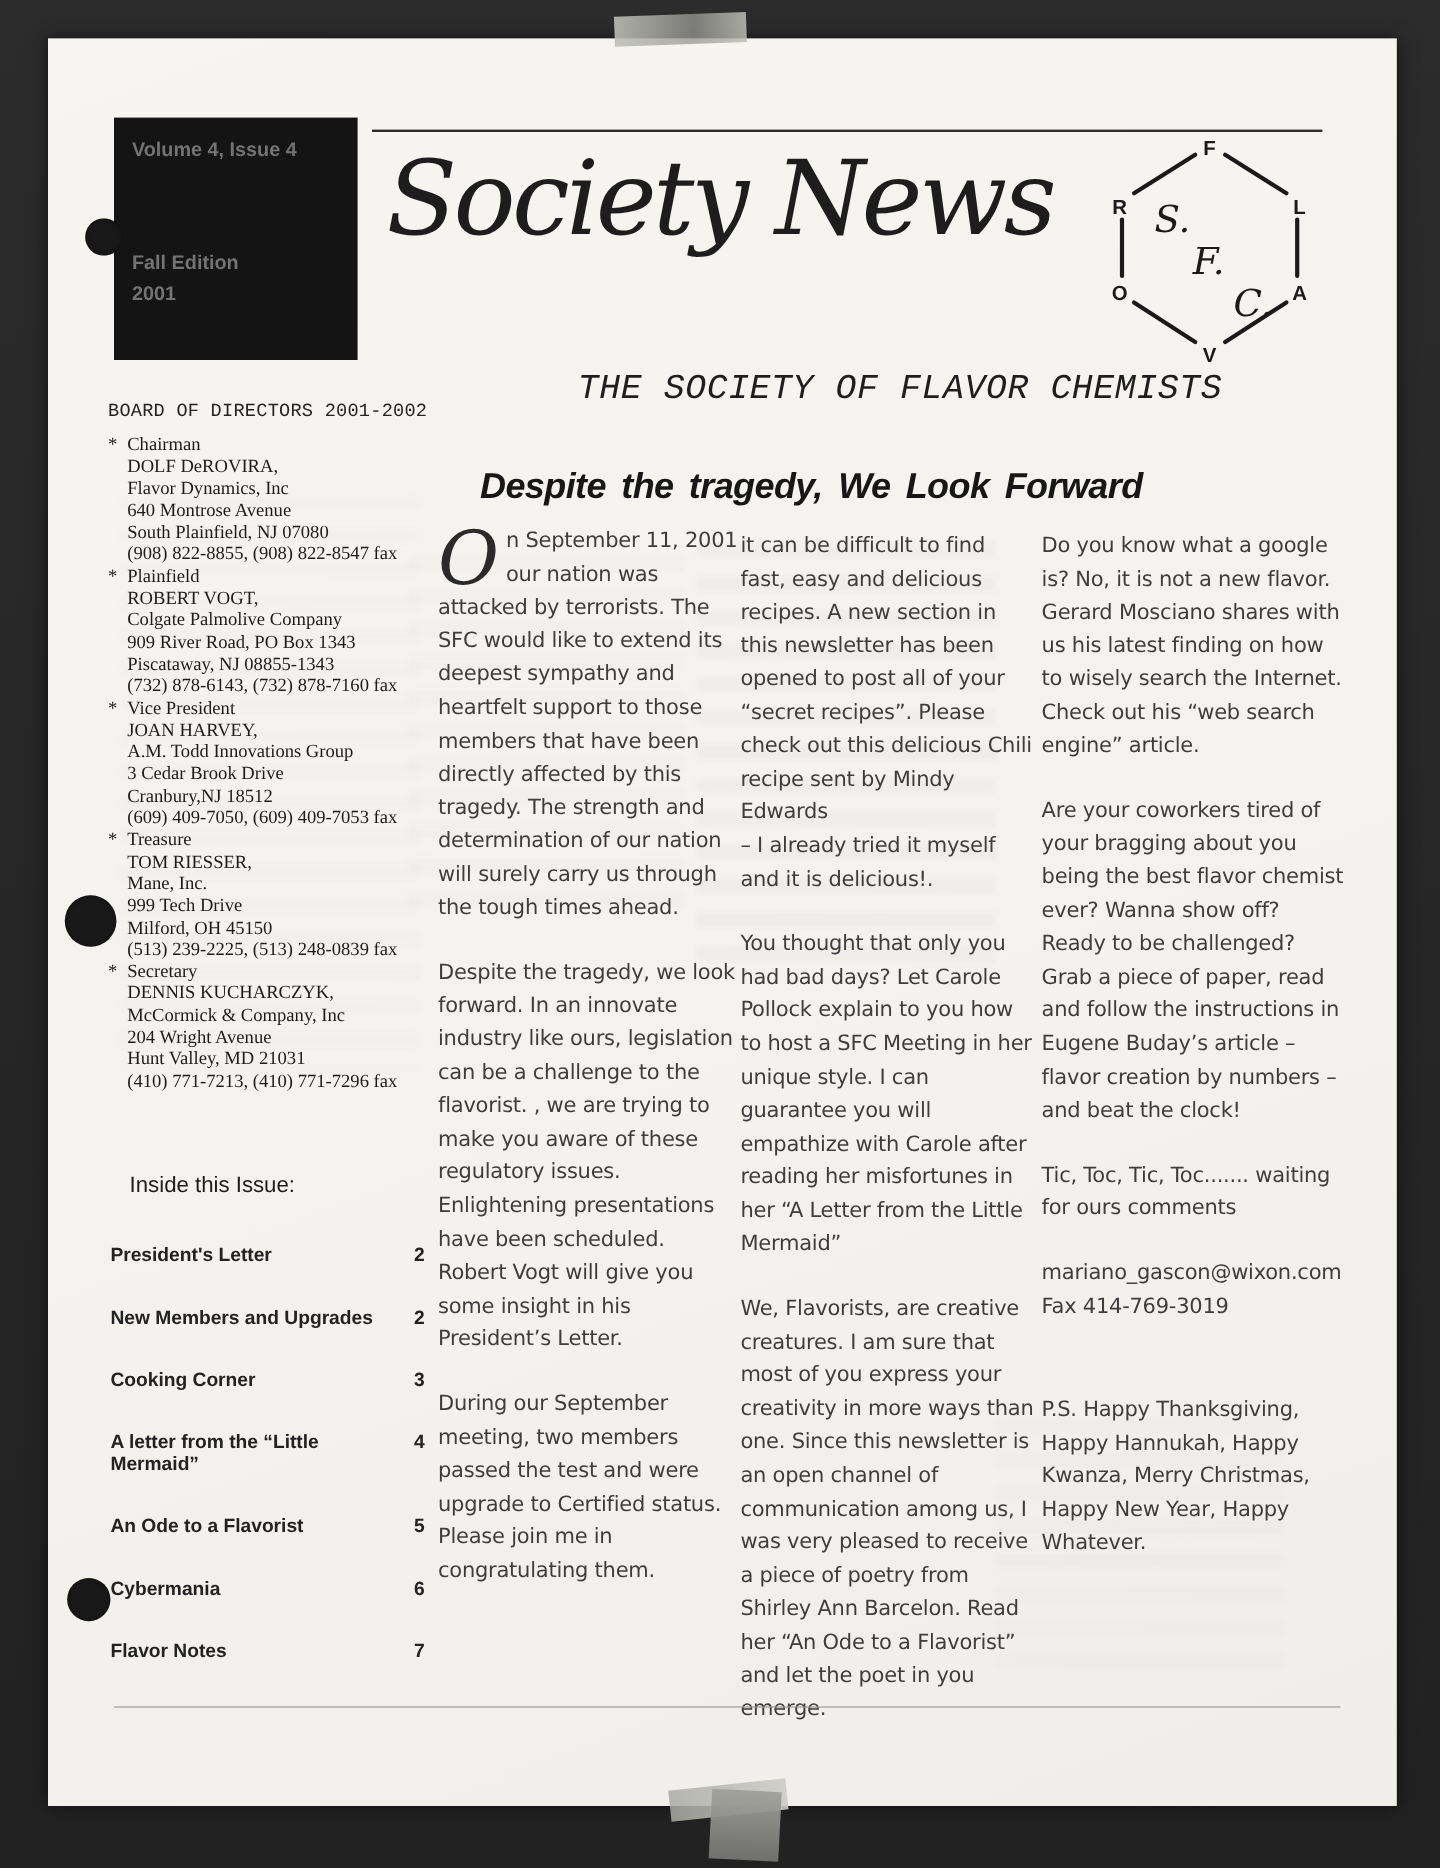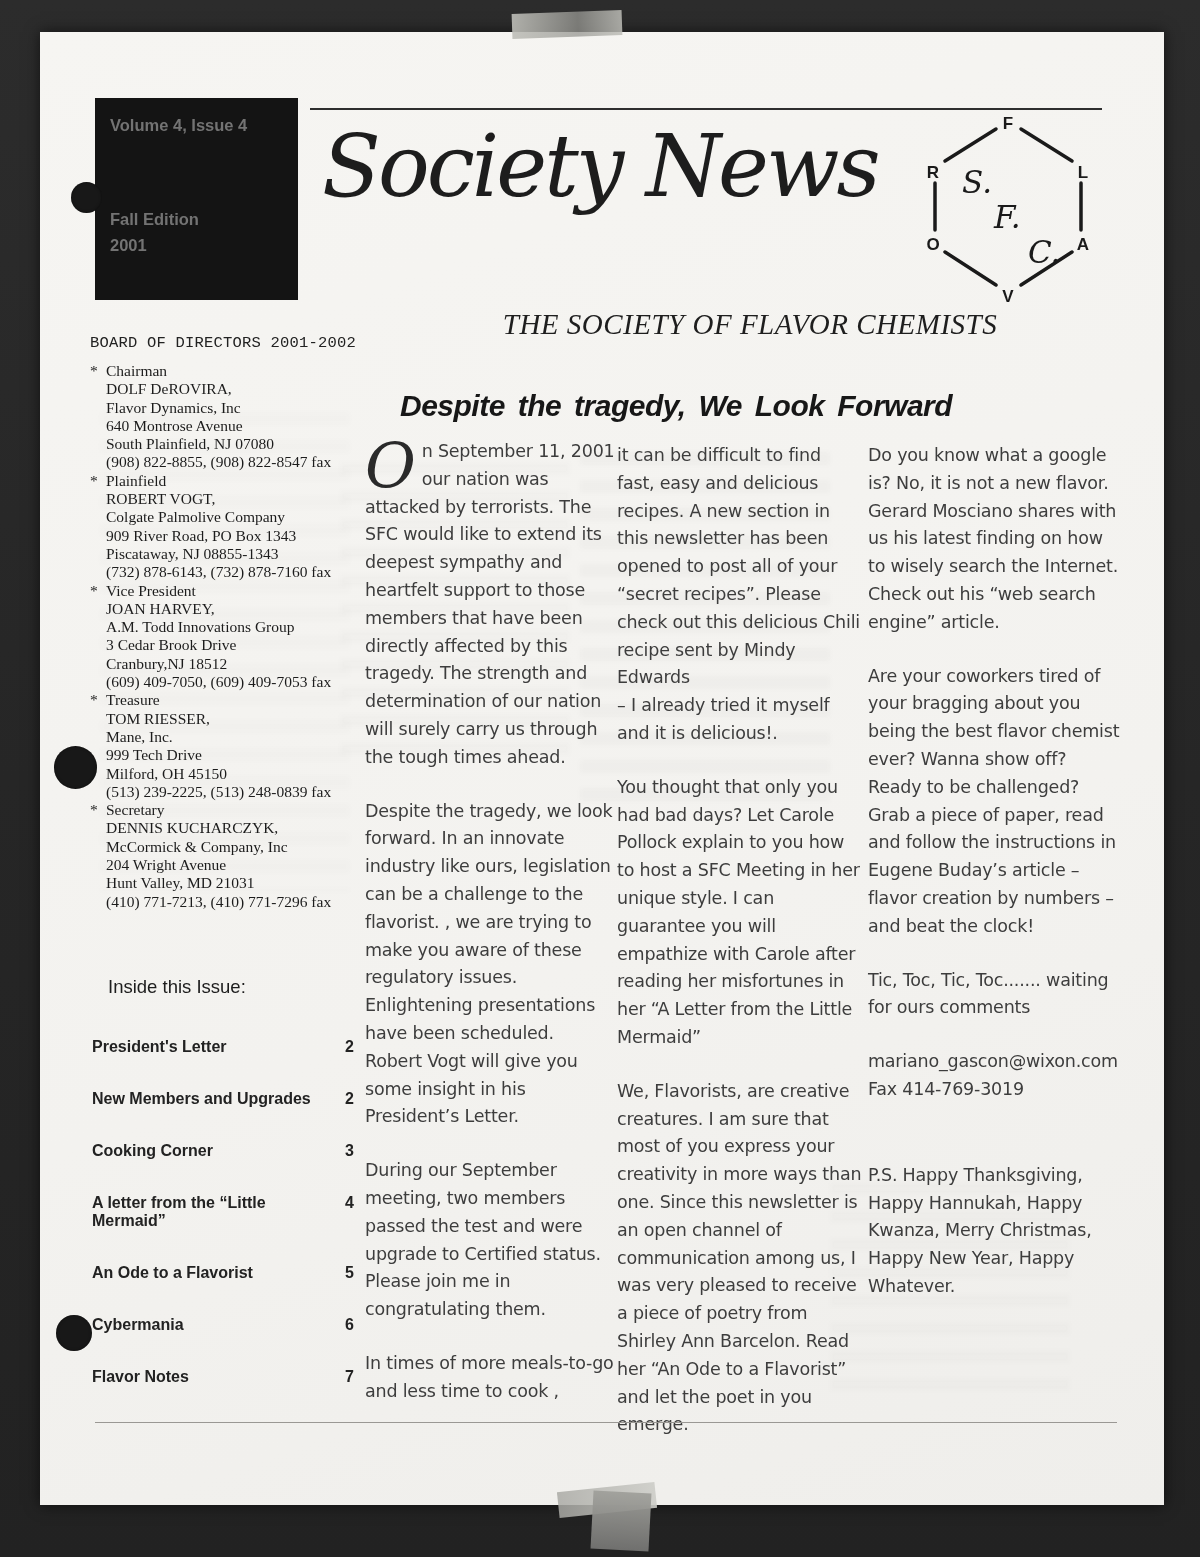--- a/index.html
+++ b/index.html
@@ -33,21 +33,21 @@
   .top-rule{position:absolute;left:270px;top:76px;width:792px;height:2px;background:#2e2e2e;}
   .bottom-rule{position:absolute;left:55px;top:1390px;width:1022px;height:1px;background:#9a9894;}
 
   .nameplate{
     position:absolute;left:282px;top:84px;width:600px;
     font-family:"DejaVu Serif",serif;font-style:italic;font-weight:500;
     font-size:86px;color:#1d1d1d;letter-spacing:-3px;white-space:nowrap;
   }
   .subtitle{
     position:absolute;left:360px;top:276px;width:700px;text-align:center;
-    font-family:Liberation Serif, serif;font-style:italic;
+    font-family:Liberation Mono, monospace;font-style:italic;
     font-size:29px;color:#1e1e1e;letter-spacing:.5px;white-space:nowrap;
   }
   .headline{
     position:absolute;left:360px;top:357px;width:700px;
     font-weight:bold;font-style:italic;font-size:30px;color:#171717;
     word-spacing:5px;letter-spacing:-.5px;white-space:nowrap;
   }
 
   .logo{position:absolute;left:880px;top:76px;}
   .logo text{fill:#1a1a1a;}
@@ -251,21 +251,20 @@
     <div class="row">
         <span>Flavor Notes</span>
         <span>7</span>
       </div>
   </div>
 
   <div class="col col1">
     <p><span class="dropcap">O</span><span>n September 11, 2001 our nation was attacked by terrorists. The SFC would like to extend its deepest sympathy and heartfelt support to those members that have been directly affected by this tragedy. The strength and determination of our nation will surely carry us through the tough times ahead.</span></p>
     <p>Despite the tragedy, we look forward. In an innovate industry like ours, legislation can be a challenge to the flavorist. , we are trying to make you aware of these regulatory issues. Enlightening presentations have been scheduled. Robert Vogt will give you some insight in his President’s Letter.</p>
     <p>During our September meeting, two members passed the test and were upgrade to Certified status. Please join me in congratulating them.</p>
-    <p>In times of more meals-to-go and less time to cook ,</p>
   </div>
 
   <div class="col col2">
     <p><span>it can be difficult to find fast, easy and delicious recipes. A new section in this newsletter has been opened to post all of your “secret recipes”. Please check out this delicious Chili recipe sent by Mindy Edwards</span><br><span>– I already tried it myself and it is delicious!.</span></p>
     <p>You thought that only you had bad days? Let Carole Pollock explain to you how to host a SFC Meeting in her unique style. I can guarantee you will empathize with Carole after reading her misfortunes in her “A Letter from the Little Mermaid”</p>
     <p>We, Flavorists, are creative creatures. I am sure that most of you express your creativity in more ways than one. Since this newsletter is an open channel of communication among us,  I was very pleased to receive a piece of poetry from Shirley Ann Barcelon. Read her “An Ode to a Flavorist” and let the poet in you emerge.</p>
   </div>
 
   <div class="col col3">
     <p>Do you know what a google is? No, it is not a new flavor. Gerard Mosciano shares with us his latest finding on how to wisely search the Internet. Check out his “web search engine” article.</p>

